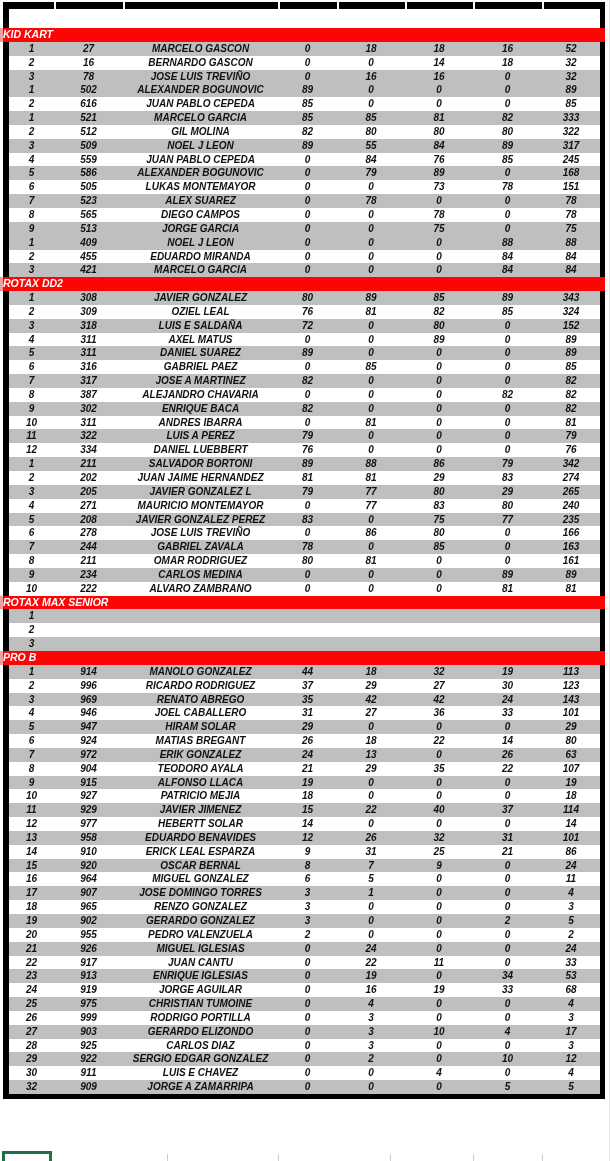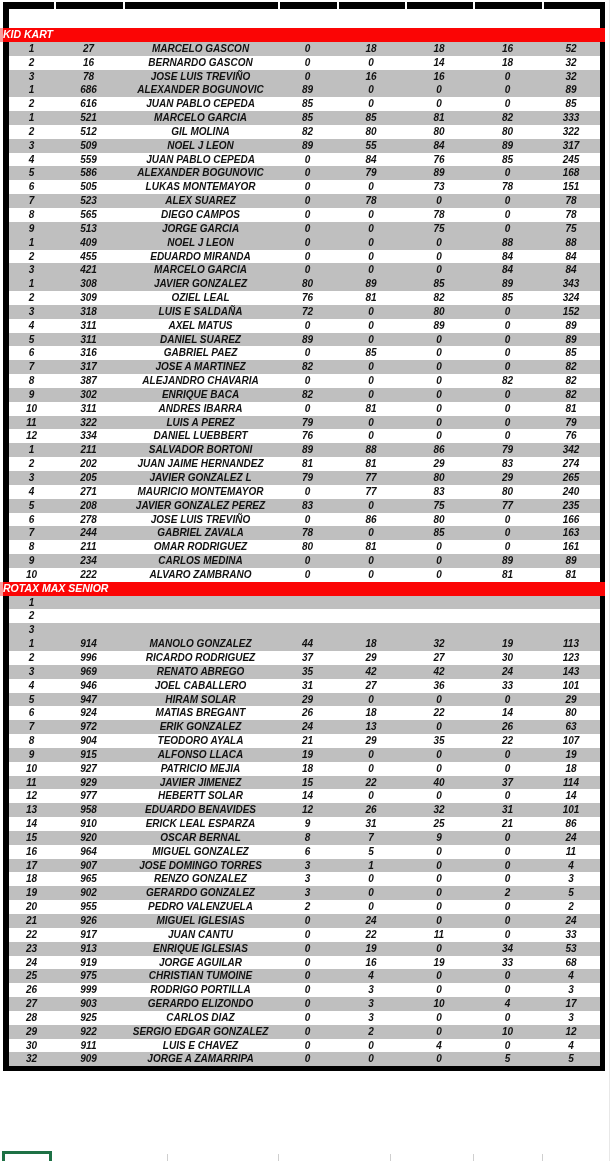--- a/index.html
+++ b/index.html
@@ -128,21 +128,21 @@
           <div class="cell">0</div>
           <div class="cell">32</div>
         </div>
         <span class="bright"></span>
       </div>
       <div class="row gray">
         <span class="gutter"></span>
         <span class="bleft"></span>
         <div class="cells">
           <div class="cell">1</div>
-          <div class="cell">686</div>
+          <div class="cell">502</div>
           <div class="cell">ALEXANDER BOGUNOVIC</div>
           <div class="cell">89</div>
           <div class="cell">0</div>
           <div class="cell">0</div>
           <div class="cell">0</div>
           <div class="cell">89</div>
         </div>
         <span class="bright"></span>
       </div>
       <div class="row white">
@@ -333,20 +333,24 @@
           <div class="cell">421</div>
           <div class="cell">MARCELO GARCIA</div>
           <div class="cell">0</div>
           <div class="cell">0</div>
           <div class="cell">0</div>
           <div class="cell">84</div>
           <div class="cell">84</div>
         </div>
         <span class="bright"></span>
       </div>
+      <div class="row">
+        <span class="gutter band-bleed"></span>
+        <div class="band-fill">ROTAX DD2</div>
+      </div>
       <div class="row gray">
         <span class="gutter"></span>
         <span class="bleft"></span>
         <div class="cells">
           <div class="cell">1</div>
           <div class="cell">308</div>
           <div class="cell">JAVIER GONZALEZ</div>
           <div class="cell">80</div>
           <div class="cell">89</div>
           <div class="cell">85</div>
@@ -711,20 +715,24 @@
           <div class="cell">3</div>
           <div class="cell"></div>
           <div class="cell"></div>
           <div class="cell"></div>
           <div class="cell"></div>
           <div class="cell"></div>
           <div class="cell"></div>
           <div class="cell"></div>
         </div>
         <span class="bright"></span>
+      </div>
+      <div class="row">
+        <span class="gutter band-bleed"></span>
+        <div class="band-fill">PRO B</div>
       </div>
       <div class="row gray">
         <span class="gutter"></span>
         <span class="bleft"></span>
         <div class="cells">
           <div class="cell">1</div>
           <div class="cell">914</div>
           <div class="cell">MANOLO GONZALEZ</div>
           <div class="cell">44</div>
           <div class="cell">18</div>

